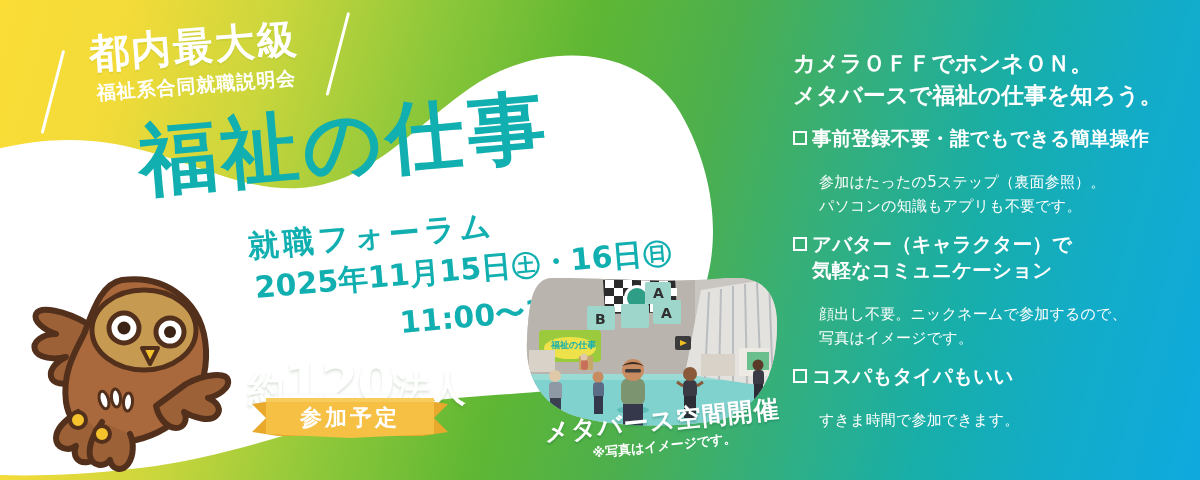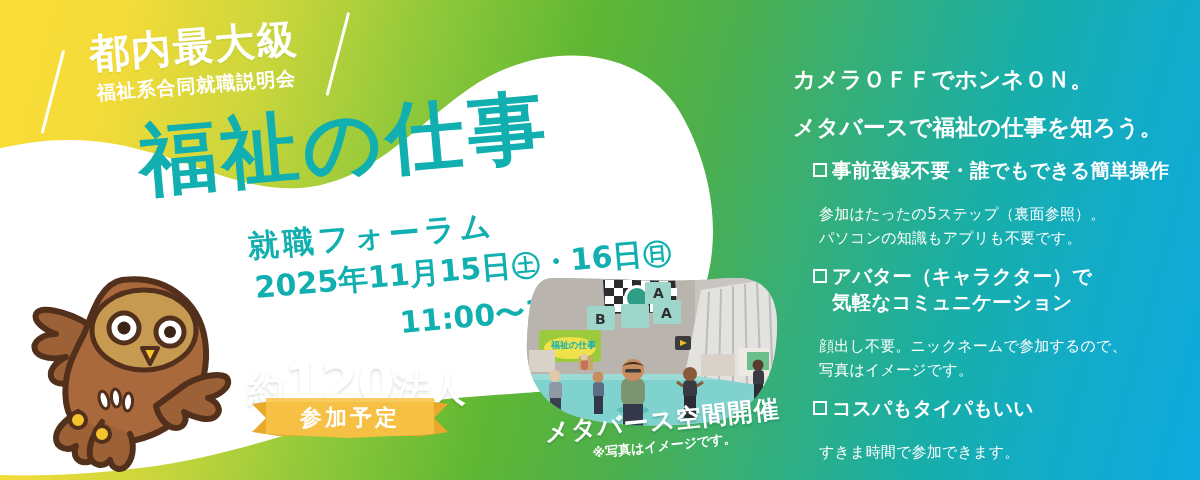--- a/index.html
+++ b/index.html
@@ -62,24 +62,24 @@
   .photo svg{display:block;}
   .photocap{position:absolute;left:538px;top:408px;width:250px;
             transform:rotate(-6deg);transform-origin:50% 50%;text-align:center;}
   .photocap .c1{color:#ffffff;font-weight:bold;font-size:25px;letter-spacing:1px;
                 line-height:1.05;text-shadow:0 2px 2px rgba(0,80,60,.25);}
   .photocap .c2{color:#ffffff;font-weight:bold;font-size:13px;margin-top:3px;}
 
   
   .right{position:absolute;left:793px;top:48px;width:392px;color:#fff;}
   .lead{font-weight:bold;font-size:22.5px;line-height:1.42;letter-spacing:.3px;
-        white-space:nowrap;margin-top:16px;}
+        white-space:nowrap;}
   .blk{margin-top:14px;}
   .blk .head{font-weight:bold;font-size:19.5px;line-height:1.32;letter-spacing:.2px;
-             white-space:nowrap;display:flex;align-items:flex-start;margin-left:20px;}
+             white-space:nowrap;display:flex;align-items:flex-start;}
   .blk .head .chk{display:inline-block;width:14px;height:14px;border:2.2px solid #fff;
              margin:5px 5px 0 0;flex:none;box-sizing:border-box;}
   .blk .head .htxt{display:inline-block;}
   .blk .head .htxt div{white-space:nowrap;}
   .blk .body{margin-left:26px;margin-top:18px;}
   .blk .body div{font-size:15px;line-height:1.62;letter-spacing:.2px;white-space:nowrap;}
 </style>
 </head>
 <body>
 

